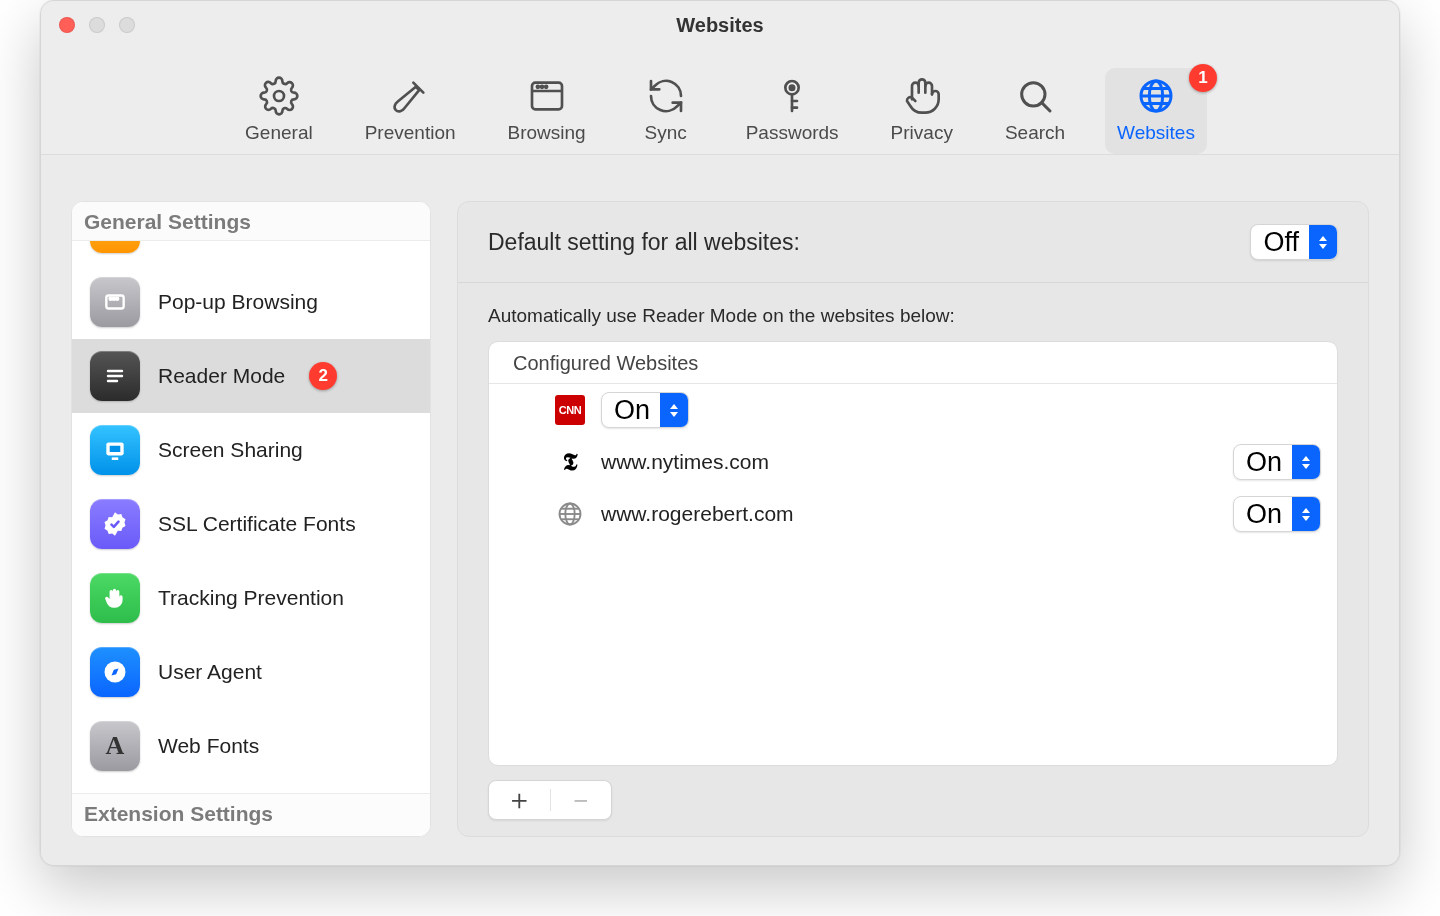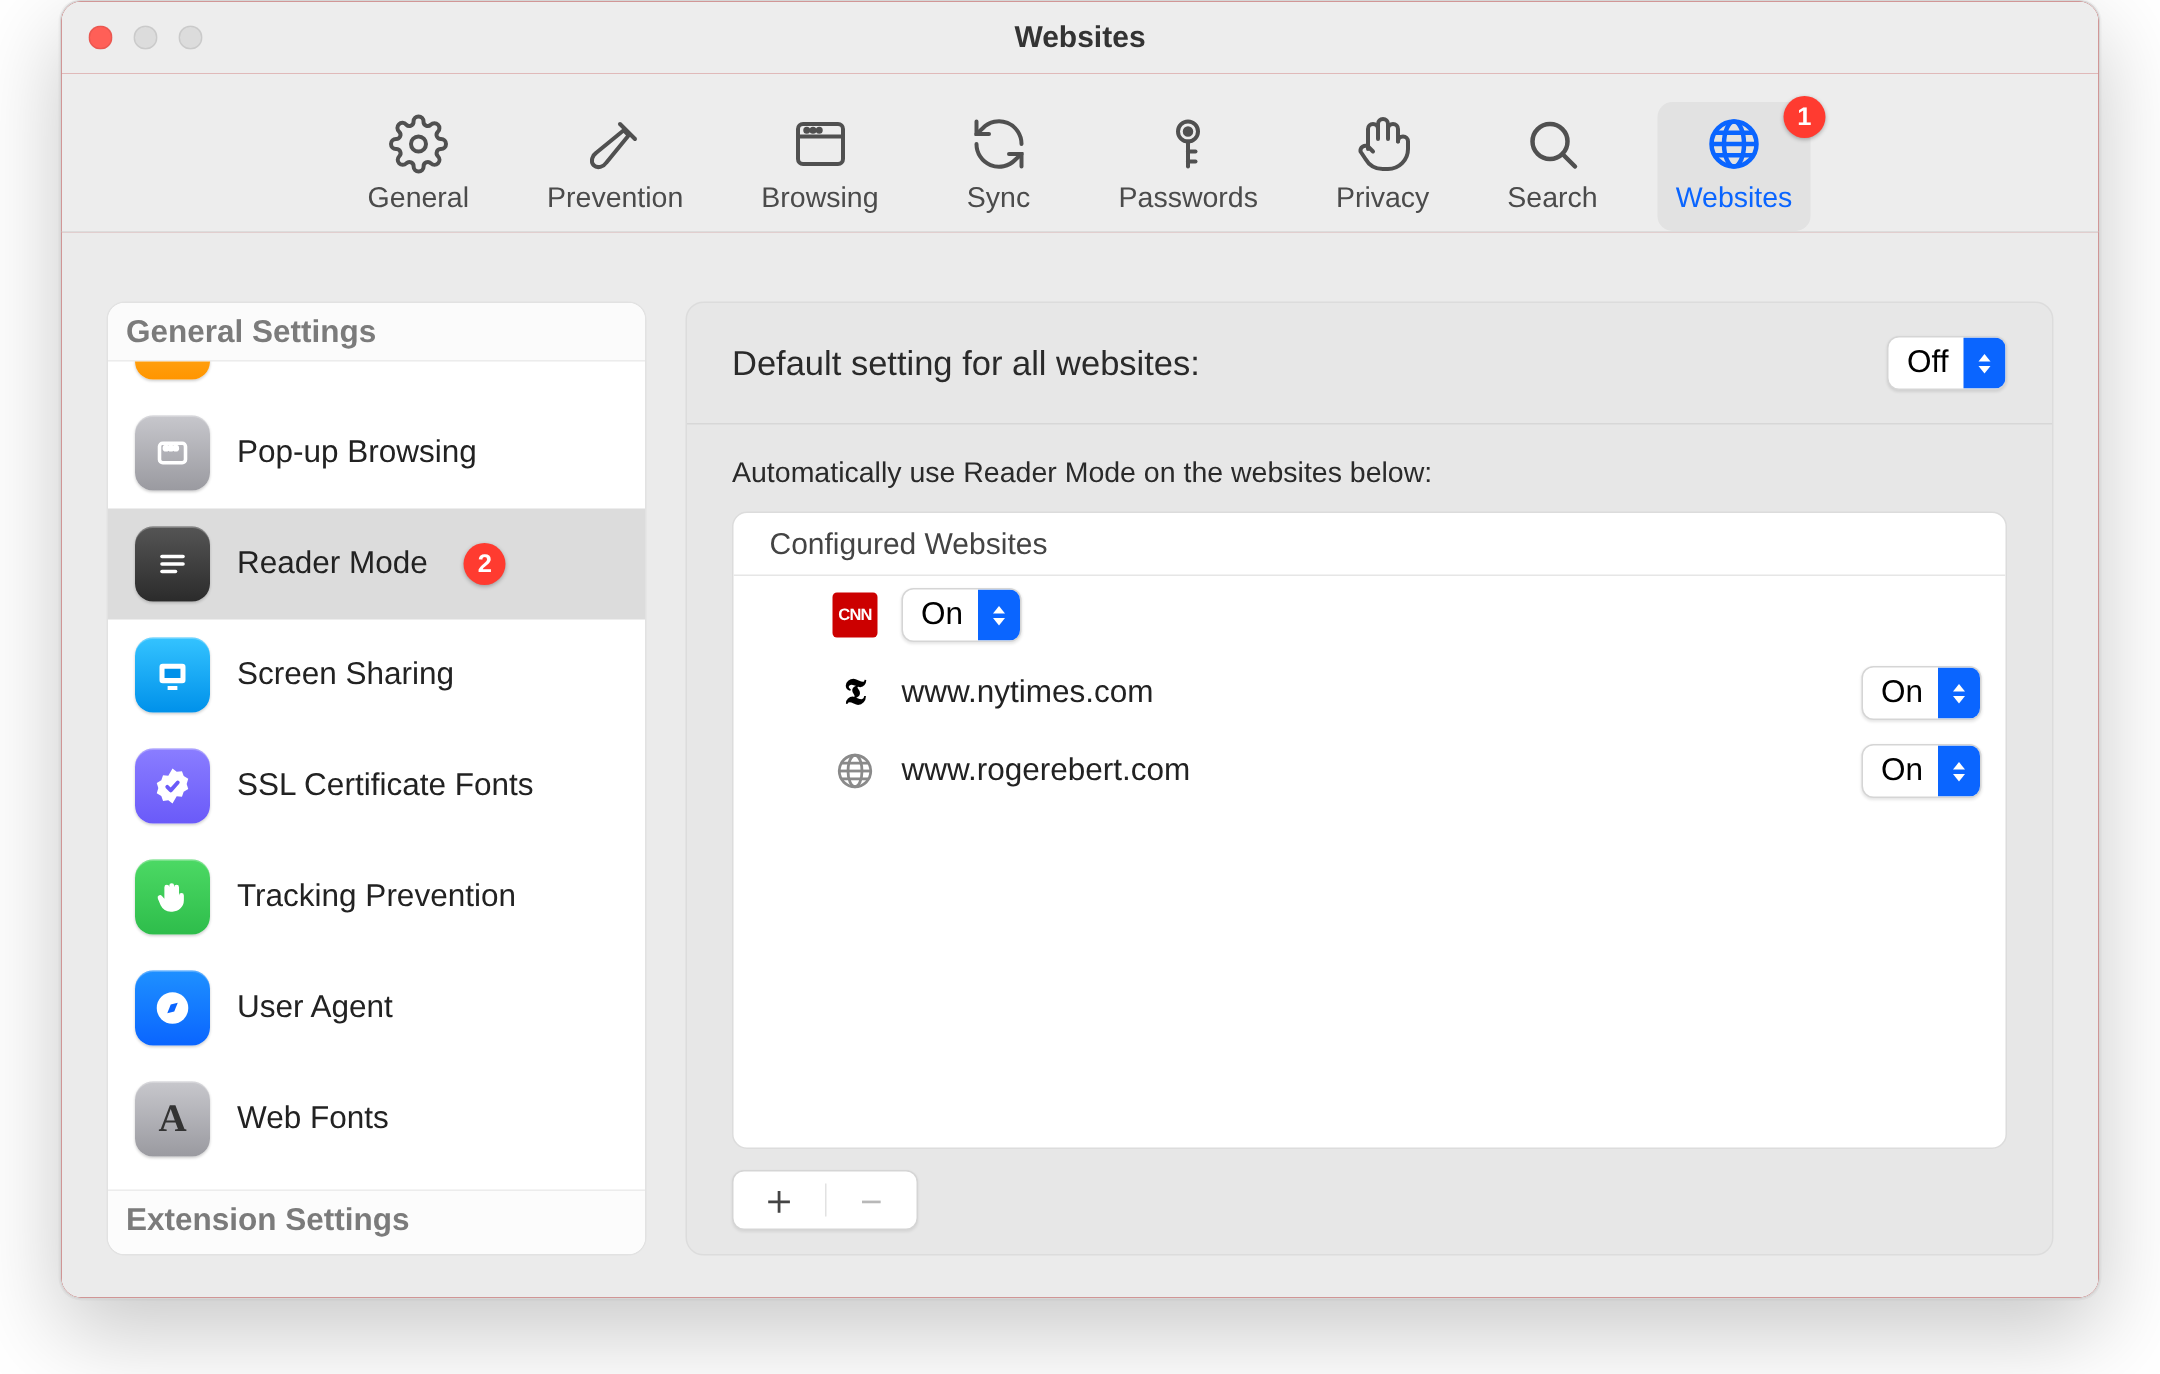--- a/index.html
+++ b/index.html
@@ -3,21 +3,21 @@
 <meta charset="utf-8">
 <style>
   * { box-sizing: border-box; margin: 0; padding: 0; }
   html, body { height: 100%; font-family: -apple-system, "Helvetica Neue", Helvetica, Arial, sans-serif; }
   body { background: #fff; }
 
   .window {
     width: 1360px;
     height: 866px;
     margin: 0 auto;
-    background: #b91c1c;
+    background: #e5e5e5;
     border: 1px solid #d6d6d6;
     border-radius: 14px;
     box-shadow: 0 22px 60px rgba(0,0,0,0.22), 0 0 0 1px rgba(0,0,0,0.03);
     overflow: hidden;
     display: flex;
     flex-direction: column;
   }
 
   
   .titlebar {
@@ -163,21 +163,21 @@
   .detail-label { font-size: 23px; color: #2a2a2a; }
   .macsel {
     display: inline-flex; align-items: stretch;
     background: #fff;
     border: 1px solid #d5d5d5;
     border-radius: 8px;
     box-shadow: 0 1px 2px rgba(0,0,0,0.1);
     height: 36px; overflow: hidden;
     cursor: pointer;
   }
-  .macsel .txt { padding: 4px 10px 4px 12px; font-size: 21px; display:flex; align-items:center; }
+  .macsel .txt { padding: 4px 10px 4px 12px; font-size: 27px; display:flex; align-items:center; }
   .macsel .arrows {
     background: #0a65ff; width: 28px;
     display:flex; flex-direction:column; align-items:center; justify-content:center;
   }
   .macsel .arrows::before, .macsel .arrows::after {
     content:""; width:0; height:0; border-left:4px solid transparent; border-right:4px solid transparent;
   }
   .macsel .arrows::before { border-bottom:5px solid #fff; margin-bottom:3px;}
   .macsel .arrows::after  { border-top:5px solid #fff; }
 

